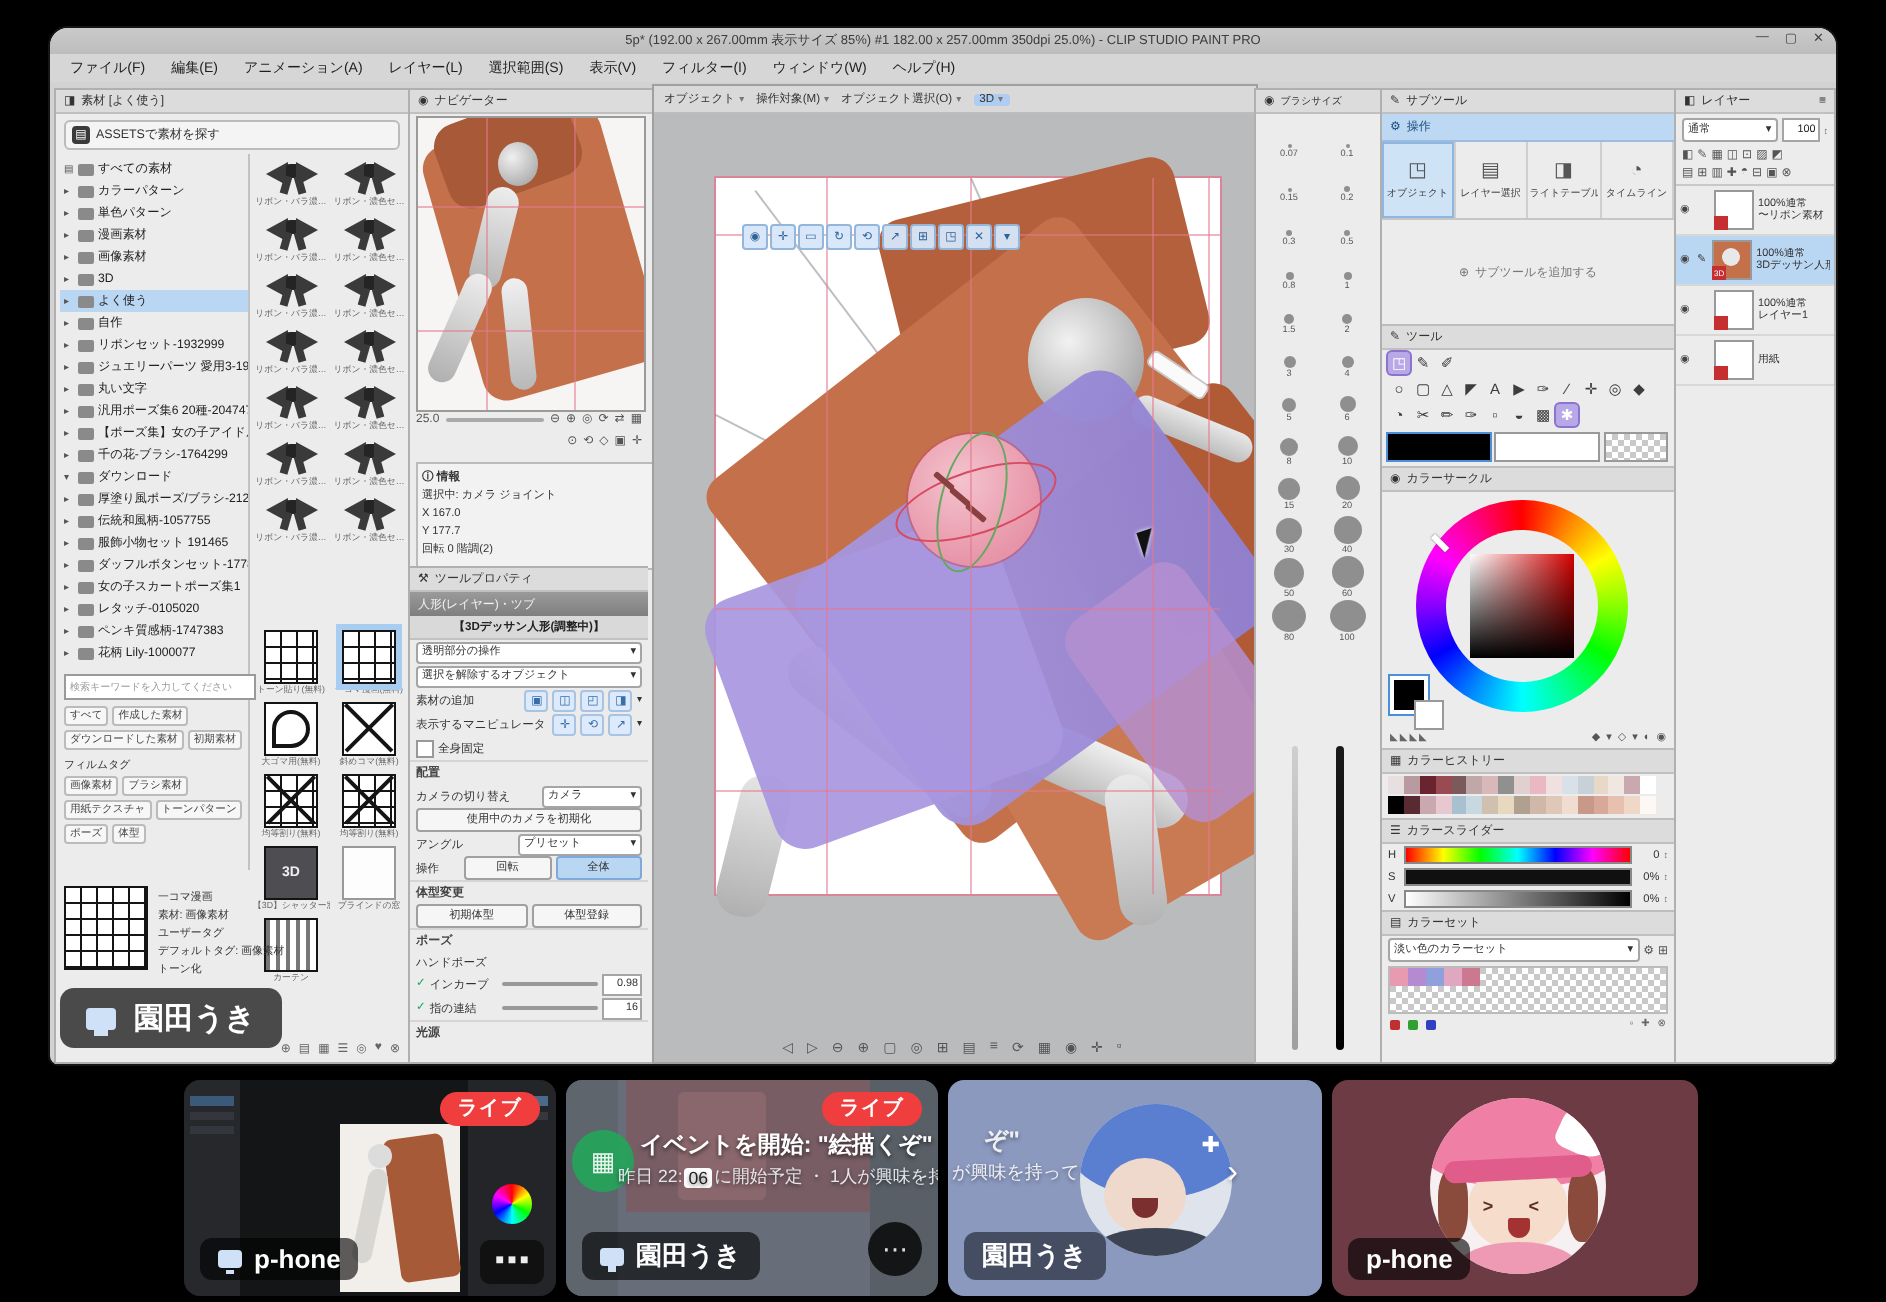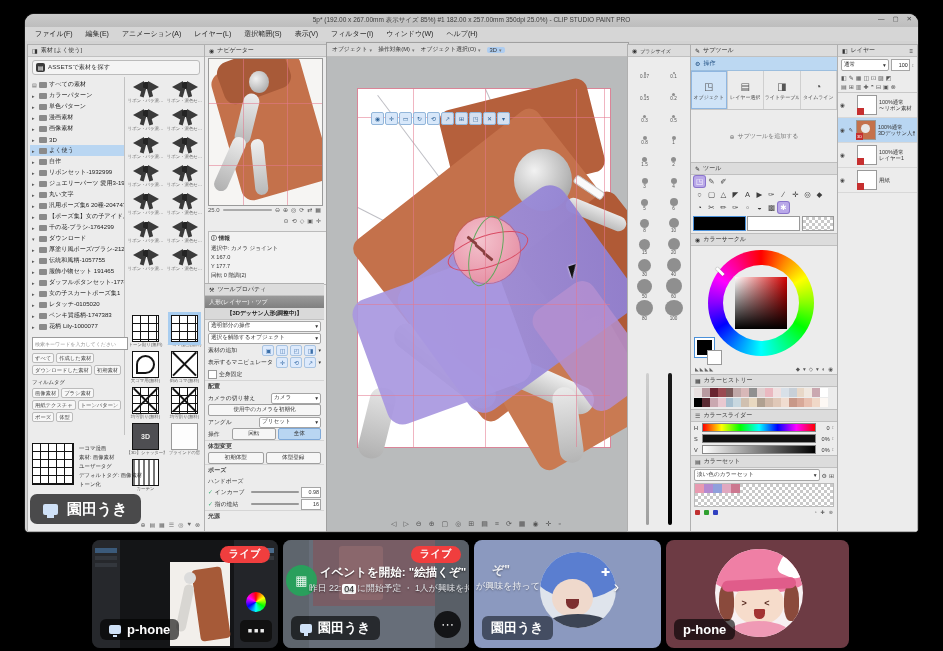--- a/index.html
+++ b/index.html
@@ -1207,21 +1207,21 @@
 <div class="tile" style="left:283px;width:186px;background:#41464f">
   <div class="apart" style="left:30px;top:0;width:130px;height:66px;background:#5c2b30"></div>
   <div class="apart" style="left:56px;top:6px;width:44px;height:54px;background:#7a3a3a;border-radius:3px"></div>
   <div class="apart" style="right:0;top:0;width:34px;bottom:0;background:#2b2e33"></div>
   <div class="apart" style="left:0;top:0;width:26px;bottom:0;background:#33373d"></div>
   <div class="apart" style="left:0;top:0;right:0;bottom:0;background:rgba(165,175,190,.38)"></div>
   <div class="ev-ic">▦</div>
   <div class="ev-title">イベントを開始: "絵描くぞ"</div>
   <div class="ev-sub">
     <span>昨日 22:</span>
-      <span class="chip00">04</span>
+      <span class="chip00">06</span>
       <span> に開始予定 ・ 1人が興味を持ってい</span>
   </div>
   <div class="live">ライブ</div>
   <div class="npill">
     <span class="mon sm"></span>
     <span>園田うき</span>
   </div>
   <div class="more">⋯</div>
 </div>
 

